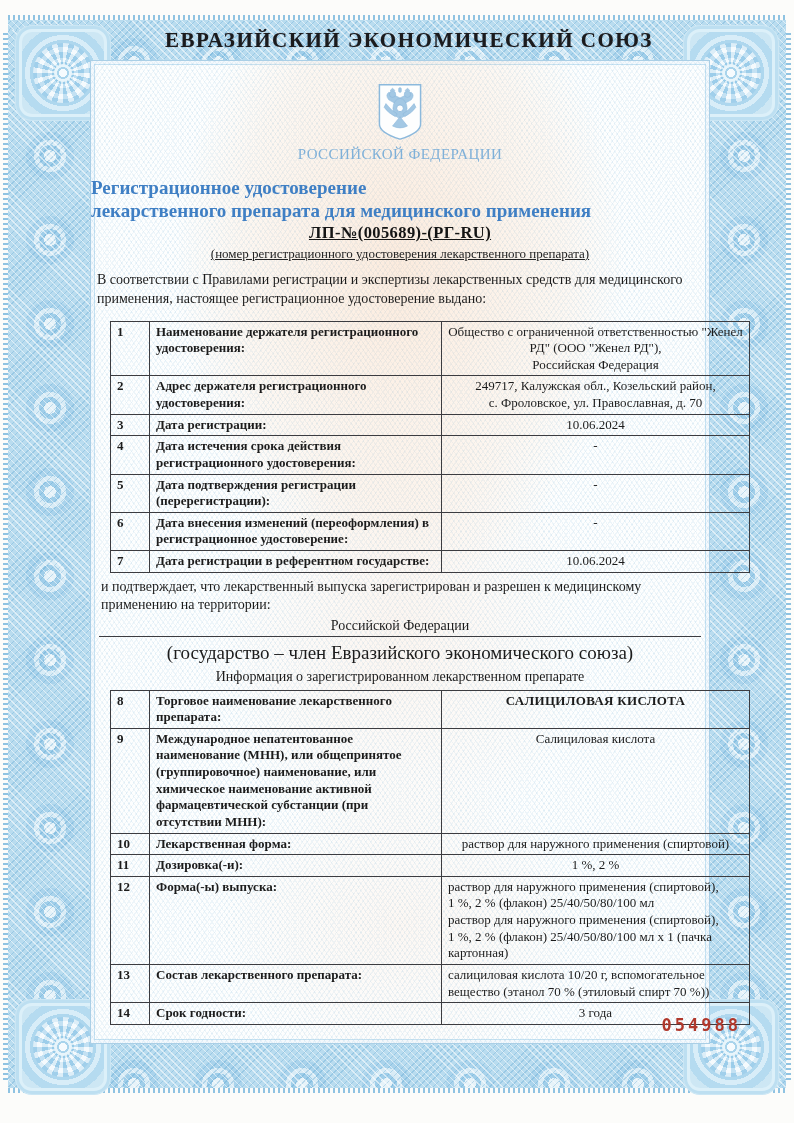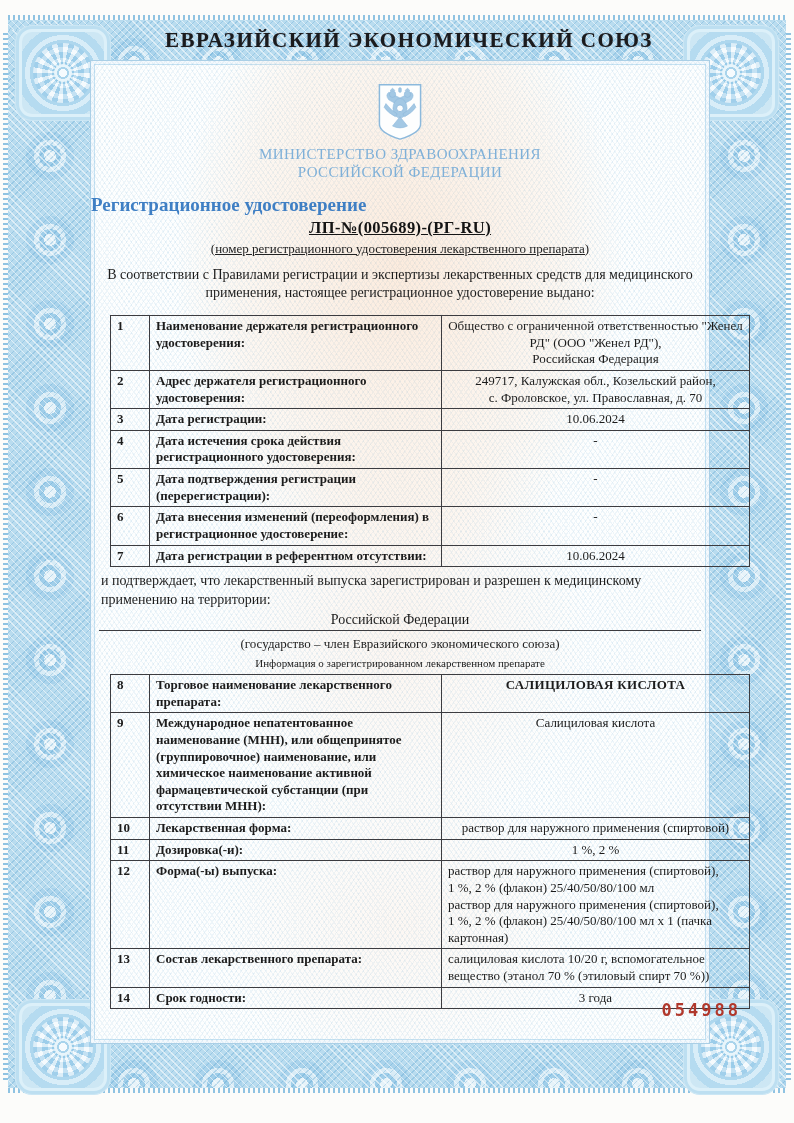--- a/index.html
+++ b/index.html
@@ -88,21 +88,21 @@
   }
   .doc-title{
     margin-top:12px; font-weight:bold; font-size:19px;
     line-height:1.22; color:var(--accent,#3f7fc4);
   }
   .reg-number{
     margin-top:1px; text-align:center; font-weight:bold; font-size:16.5px;
     text-decoration:underline; color:#141414; letter-spacing:.4px;
   }
   .caption{ margin-top:3px; text-align:center; font-size:13px; color:#222;text-decoration:underline;}
-  .intro{ margin:9px 6px 0; text-align:center; font-size:14px; line-height:1.34;}
+  .intro{ margin:9px 6px 0; font-size:14px; line-height:1.34;}
 
   
   table.doc{
     border-collapse:collapse; width:600px; margin-left:19px; table-layout:fixed;
     font-size:13px; line-height:1.28; background:transparent;
   }
   .t1{margin-top:12px;} .t2{margin-top:5px;}
   table.doc td{ border:1px solid #3c3c40; vertical-align:top; padding:2px 6px;}
   .cell-num{ width:26px; font-weight:bold; text-align:left; padding-left:7px;}
   .cell-label{ width:279px; font-weight:bold;}
@@ -115,22 +115,22 @@
     font-family:"DejaVu Sans Mono",monospace; font-weight:bold;
     font-size:17px; letter-spacing:3px;
   }
 
   
   .confirm{ margin:5px 10px 0; font-size:14px; line-height:1.32; text-align:left;}
   .territory{
     margin:3px 8px 0; text-align:center; font-size:14px; padding-bottom:2px;
     border-bottom:1px solid #3c3c40;
   }
-  .territory-caption{ margin-top:5px; text-align:center; font-size:13px;}
-  .info-heading{ margin-top:5px; text-align:center; font-size:11px;}
+  .territory-caption{ margin-top:5px; text-align:center; font-size:19px;}
+  .info-heading{ margin-top:5px; text-align:center; font-size:14px;}
 </style>
 </head>
 <body>
 
 <div class="page" style="--accent: #3f7fc4; --ministry: #7fb0d8; --serial: #b0382c;">
 
   <div class="band band-top"></div>
   <div class="band band-bottom"></div>
   <div class="band band-left"></div>
   <div class="band band-right"></div>
@@ -156,26 +156,26 @@
           <rect x="23.6" y="5" width="2.8" height="5" rx="1.2"></rect>
           <ellipse cx="25" cy="27" rx="7.5" ry="10.5"></ellipse>
           <path d="M25 36 L17 46 Q25 50 33 46 Z"></path>
           <path d="M10 22 Q16 30 22 33 L20 36 Q12 32 8 26 Z"></path>
           <path d="M40 22 Q34 30 28 33 L30 36 Q38 32 42 26 Z"></path>
         </g>
         <circle cx="25" cy="27" r="3.6" fill="#fdfefe" stroke="#7fb0d8" stroke-width="0.8"></circle>
       </svg>
 
       <div class="ministry">
-        <div>МИНИСТЕРСТВО ЗДРАВООХРАНЕНИЯ</div>
         <div>РОССИЙСКОЙ ФЕДЕРАЦИИ</div>
       </div>
 
       <div class="doc-title">
         <div>Регистрационное удостоверение</div>
+        <div>лекарственного препарата для медицинского применения</div>
       </div>
 
       <div class="reg-number">ЛП-№(005689)-(РГ-RU)</div>
       <div class="caption">(номер регистрационного удостоверения лекарственного препарата)</div>
       <div class="intro">В соответствии с Правилами регистрации и экспертизы лекарственных средств для медицинского применения, настоящее регистрационное удостоверение выдано:</div>
 
       <table class="doc t1">
         <tbody id="t1-body">
             <tr>
               <td class="cell-num">1</td>
@@ -204,21 +204,21 @@
               <td class="cell-label">Дата подтверждения регистрации (перерегистрации):</td>
               <td class="cell-value"><span>-</span></td>
             </tr>
             <tr>
               <td class="cell-num">6</td>
               <td class="cell-label">Дата внесения изменений (переоформления) в регистрационное удостоверение:</td>
               <td class="cell-value"><span>-</span></td>
             </tr>
             <tr>
               <td class="cell-num">7</td>
-              <td class="cell-label">Дата регистрации в референтном отсутствии:</td>
+              <td class="cell-label">Дата регистрации в референтном государстве:</td>
               <td class="cell-value"><span>10.06.2024</span></td>
             </tr>
           </tbody>
       </table>
 
       <div class="confirm">и подтверждает, что лекарственный выпуска зарегистрирован и разрешен к медицинскому применению на территории:</div>
       <div class="territory">Российской Федерации</div>
       <div class="territory-caption">(государство – член Евразийского экономического союза)</div>
       <div class="info-heading">Информация о зарегистрированном лекарственном препарате</div>
 

